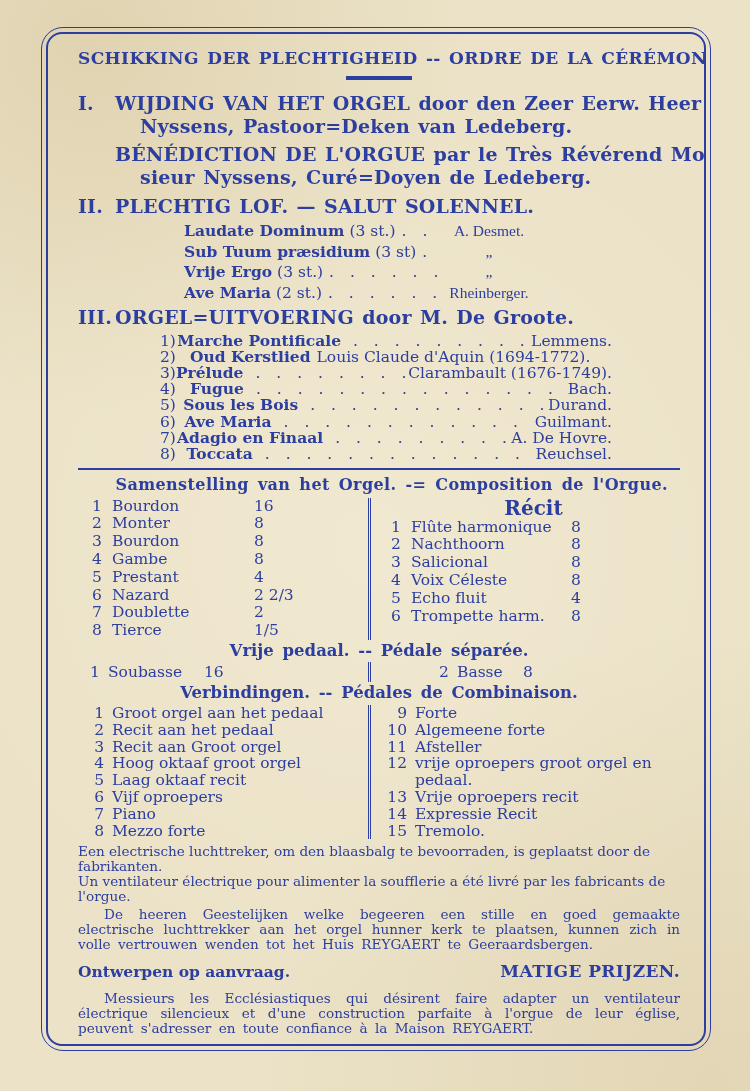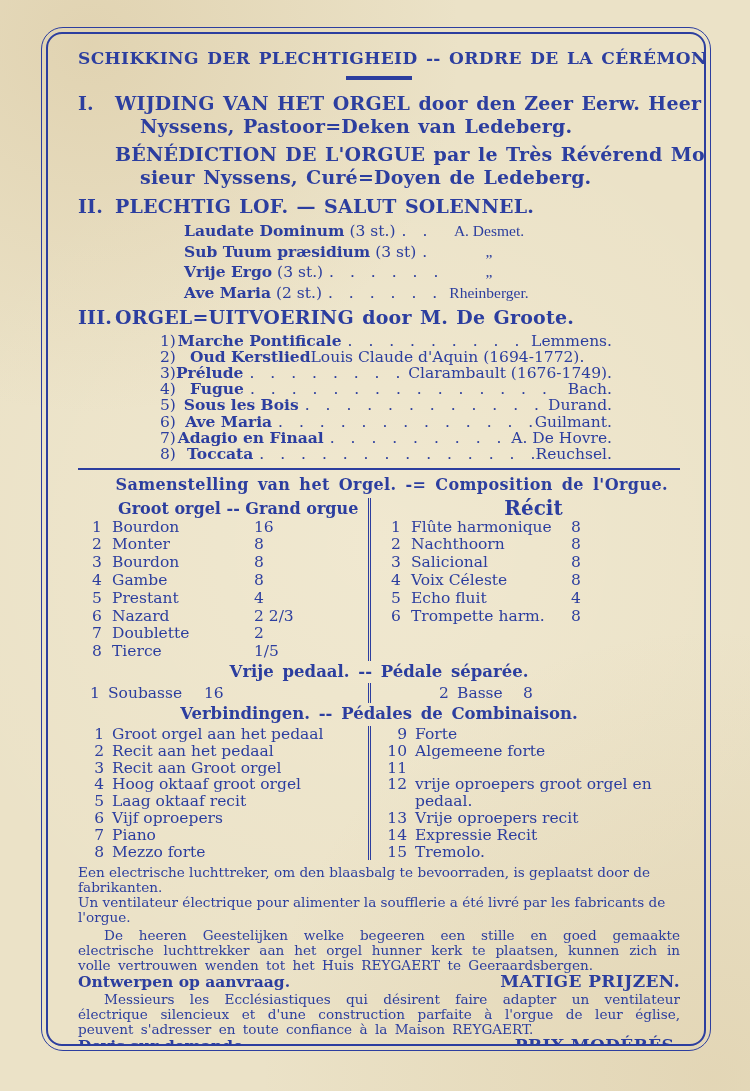--- a/index.html
+++ b/index.html
@@ -81,21 +81,21 @@
     white-space: nowrap;
     padding: 0 6px;
     letter-spacing: 2px;
     word-spacing: 7px;
   }
 
   .prog-list { margin: 3px 0 5px 82px; width: 452px; font-size: 15.5px; }
   .prog-row { display: flex; align-items: baseline; line-height: 16.2px; }
   .pnum   { width: 30px; white-space: nowrap; }
   .ptitle { font-weight: bold; white-space: nowrap; }
-  .pdetail{ white-space: nowrap; }
+  .pdetail{ margin-left: 6px; white-space: nowrap; }
   .pcomp  { text-align: right; white-space: nowrap; }
 
   .rule  { height: 1.5px; background: var(--ink); margin: 6px 0 5px; }
 
   .organ-heading {
     text-align: right;
     font-weight: bold;
     font-size: 16px;
     letter-spacing: .4px;
     word-spacing: 3px;
@@ -126,21 +126,21 @@
   .verb { margin-top: 1px; }
   .verb .col-l { padding-left: 8px; }
   .verb .col-r { padding-left: 12px; }
   .verb-row { display: grid; grid-template-columns: 18px auto; column-gap: 8px; font-size: 15.5px; line-height: 16.8px; }
   .verb .col-r .verb-row { grid-template-columns: 24px auto; }
   .verb-num { text-align: right; }
 
   .notes { margin-top: 5px; font-size: 13.6px; line-height: 15px; }
   .note { margin: 0; }
   .italicp { text-align: justify; text-indent: 26px; word-spacing: 3px; margin-top: 3px; }
-  .price-row { display: flex; justify-content: space-between; align-items: baseline; font-weight: bold; margin: 1px 0; }
+  .price-row { display: flex; justify-content: space-between; align-items: baseline; font-weight: bold; margin: 12px 0; }
   .price-row .l { font-size: 15.5px; }
   .price-row .r { font-size: 17px; letter-spacing: .4px; }
 </style>
 </head>
 <body>
 
 <div class="frame">
   <div class="content">
 
     <div class="doc-title">SCHIKKING DER PLECHTIGHEID -- ORDRE DE LA CÉRÉMONIE</div>
@@ -241,21 +241,20 @@
           <span class="pcomp">Reuchsel.</span>
         </div>
     </div>
 
     <div class="rule"></div>
 
     <div class="organ-heading">Samenstelling van het Orgel.  -=  Composition de l'Orgue.</div>
 
     <div class="cols">
       <div class="col-l">
-        <div class="col-header-l">Groot orgel  --  Grand orgue</div>
         <div class="stop-row">
             <span>1</span>
             <span>Bourdon</span>
             <span>16</span>
           </div>
         <div class="stop-row">
             <span>2</span>
             <span>Monter</span>
             <span>8</span>
           </div>
@@ -386,20 +385,21 @@
         <div class="verb-row">
             <span class="verb-num">9</span>
             <span>Forte</span>
           </div>
         <div class="verb-row">
             <span class="verb-num">10</span>
             <span>Algemeene forte</span>
           </div>
         <div class="verb-row">
             <span class="verb-num">11</span>
+            <span>Afsteller</span>
           </div>
         <div class="verb-row">
             <span class="verb-num">12</span>
             <span>vrije oproepers groot orgel en pedaal.</span>
           </div>
         <div class="verb-row">
             <span class="verb-num">13</span>
             <span>Vrije oproepers recit</span>
           </div>
         <div class="verb-row">

